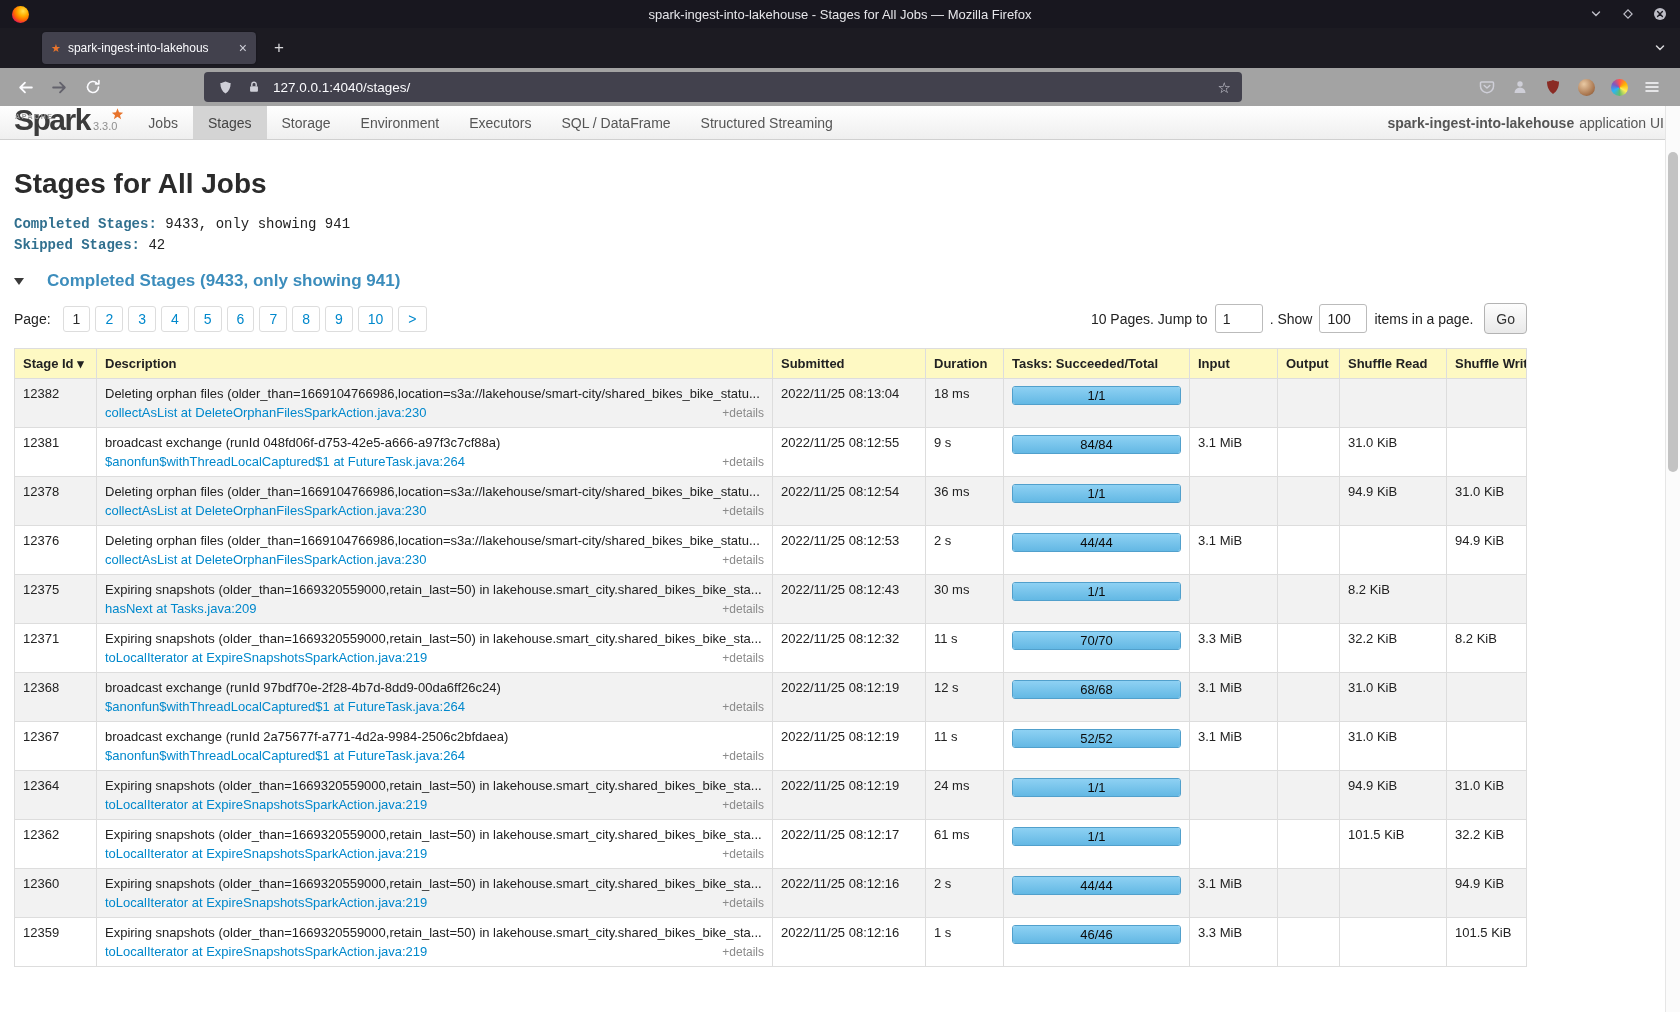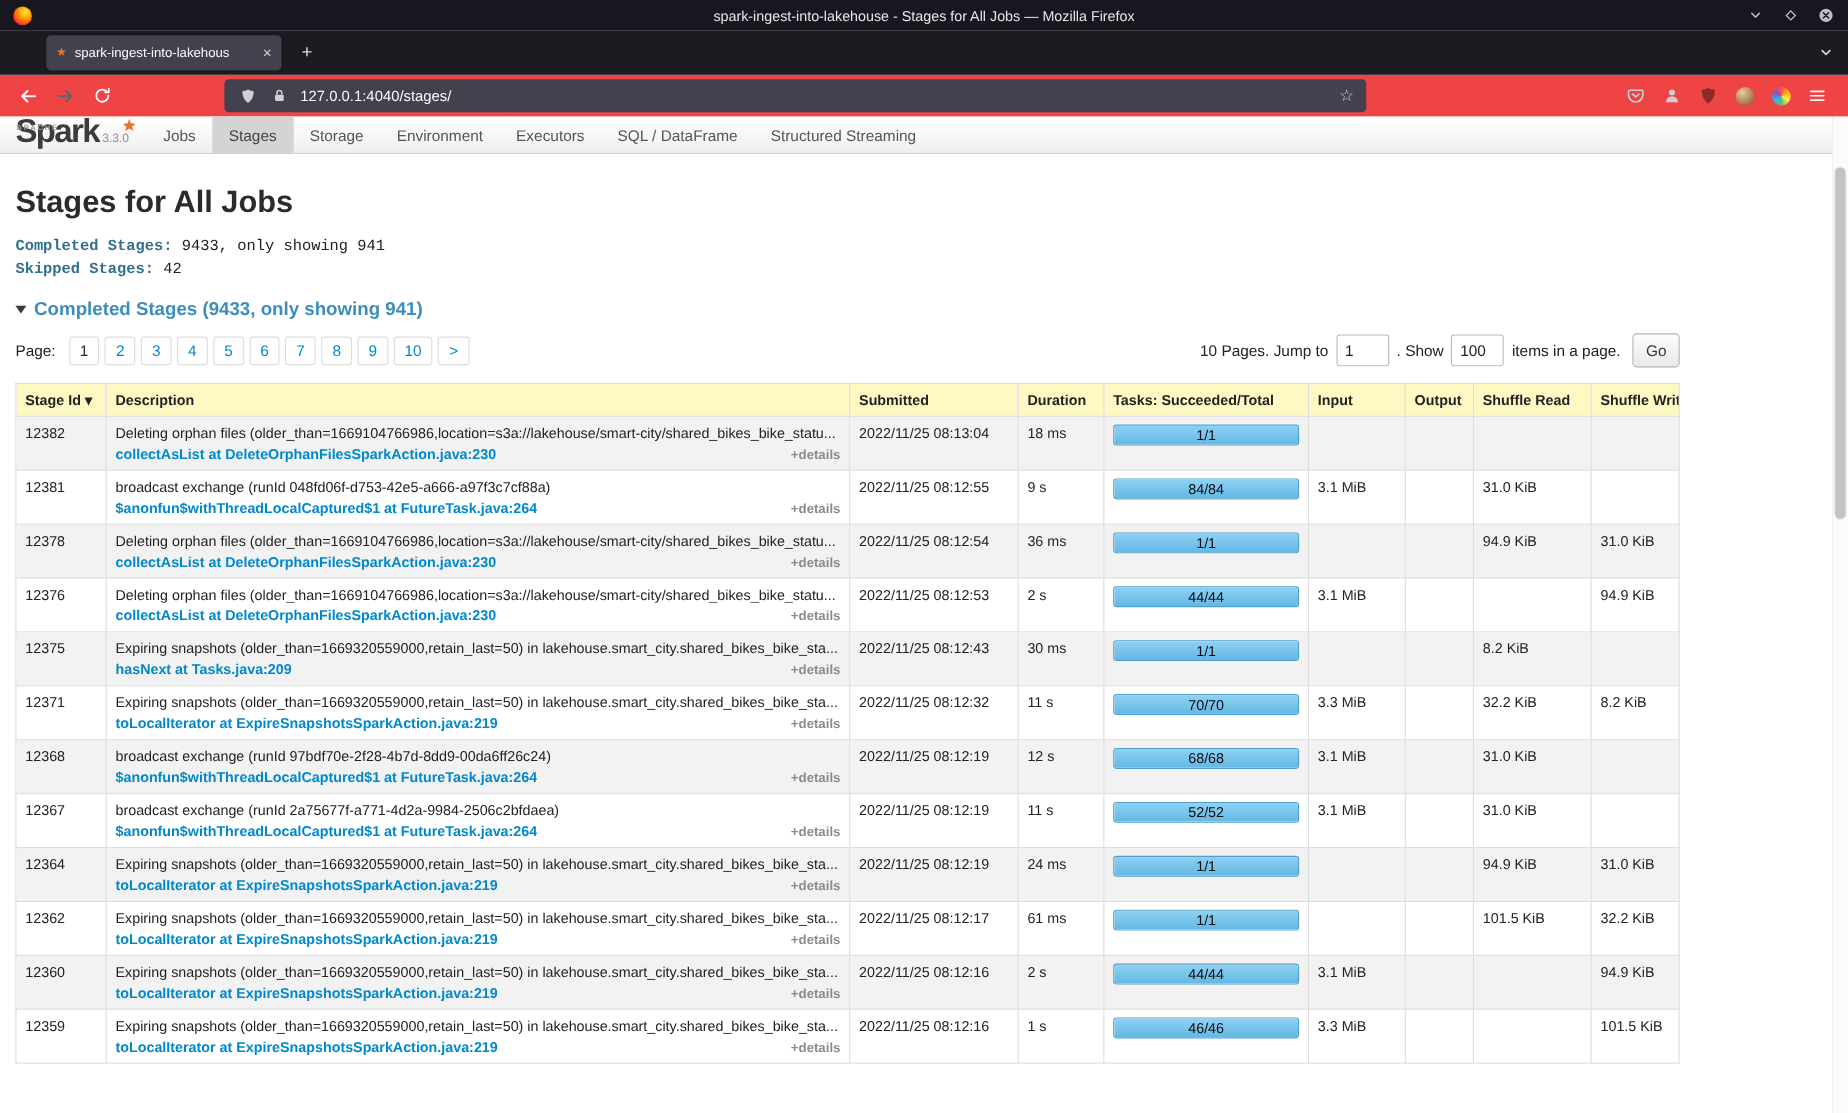--- a/index.html
+++ b/index.html
@@ -20,21 +20,21 @@
   .tabbar { height:40px; background:#1c1b22; display:flex; align-items:center; padding-left:42px; position:relative; }
   .tab { width:214px; height:32px; background:#42414d; border-radius:4px; display:flex; align-items:center; gap:7px;
     padding:0 9px; color:#fbfbfe; font-size:12px; cursor:pointer; box-shadow:0 0 2px rgba(0,0,0,.45); }
   .favicon { color:#e8742c; font-size:11px; line-height:1; }
   .tab-title { flex:1; white-space:nowrap; overflow:hidden; }
   .tab-close { color:#cfcfd8; font-size:14px; line-height:1; cursor:pointer; }
   .newtab-btn { margin-left:8px; width:30px; height:30px; display:flex; align-items:center; justify-content:center;
     color:#d7d7db; font-size:17px; border-radius:4px; cursor:pointer; }
   .alltabs { position:absolute; right:14px; top:0; bottom:0; display:flex; align-items:center; cursor:pointer; }
 
-  .toolbar { height:38px; background:#ef4444; display:flex; align-items:center; padding:0 10px; }
+  .toolbar { height:38px; background:#a3a3a3; display:flex; align-items:center; padding:0 10px; }
   .tool-btn { width:30px; height:30px; display:flex; align-items:center; justify-content:center; border-radius:4px;
     color:#fbfbfe; cursor:pointer; margin-right:4px; }
   .tool-btn.disabled { color:#63626c; }
   .urlbar { margin-left:92px; width:1038px; height:30px; background:#42414d; border-radius:4px;
     display:flex; align-items:center; gap:9px; padding:0 11px; }
   .url-text { color:#fbfbfe; font-size:13.5px; white-space:nowrap; }
   .bookmark-star { margin-left:auto; color:#cfcfd8; font-size:15px; line-height:1; cursor:pointer; }
   .right-icons { margin-left:auto; display:flex; align-items:center; gap:13px; padding-right:8px; }
   .ri { width:20px; height:20px; display:flex; align-items:center; justify-content:center; cursor:pointer; }
   .avatar-icon { width:17px; height:17px; border-radius:50%;
@@ -55,21 +55,21 @@
   .spark-nav li.active { background:#d4d4d4; color:#444; }
   .app-id { margin-left:auto; display:flex; align-items:center; font-size:14px; color:#555; padding-right:16px; white-space:nowrap; }
   .app-id b { margin-right:5px; }
 
   
   .content { padding:22px 12px 0 14px; width:1539px; }
   .page-title { font-size:28px; font-weight:bold; color:#2b2b2b; margin:6px 0 16px; }
   .summary { list-style:none; margin:0 0 12px; padding:0; font-size:14px; color:#222; }
   .summary li { margin:5px 0;font-family:Liberation Mono, monospace; }
   .summary-label { color:var(--summary_label,#31708f); font-weight:bold; cursor:pointer; }
-  .section-h { display:flex; align-items:center; gap:7px; font-size:17px; font-weight:bold;
+  .section-h { display:flex; align-items:center; gap:23px; font-size:17px; font-weight:bold;
     color:var(--section_title,#3c8dbc); margin:18px 0 12px; cursor:pointer; }
   .tri-down { width:0; height:0; border-left:5px solid transparent; border-right:5px solid transparent;
     border-top:7px solid #3a3a3a; }
 
   .pagination-bar { display:flex; align-items:center; font-size:14px; color:#222; margin:8px 0 14px; }
   .page-label { margin-right:12px; }
   .pages { display:flex; align-items:center; }
   .page-btn { padding:4px 9px; border:1px solid #ddd; border-radius:3px; margin-right:5px;
     color:var(--link,#0088cc); cursor:pointer; background:#fff; }
   .page-btn.active { color:#2b2b2b; }
@@ -78,21 +78,21 @@
     font-size:14px; color:#222; font-family:inherit; }
   .go-btn { height:31px; padding:0 11px; border:1px solid #b3b3b3; border-radius:4px;
     background:linear-gradient(#fdfdfd,#e9e9e9); font-size:14px; color:#333; cursor:pointer; font-family:inherit; margin-left:4px; }
 
   .stage-table { border-collapse:collapse; width:100%; table-layout:fixed; font-size:13px; color:#222; }
   .stage-table th, .stage-table td { border:1px solid #ddd; text-align:left; }
   .stage-table th { padding:7px 8px; font-weight:bold; cursor:pointer; background:#fef9c3; white-space:nowrap; overflow:hidden; }
   .stage-table td { padding:7px 8px; vertical-align:top; overflow:hidden; }
   .stage-table tbody tr:nth-child(odd) { background:#f2f2f2; }
   .desc1 { display:block; white-space:nowrap; overflow:hidden; margin-bottom:4px; }
-  .desc2 { display:flex; justify-content:space-between; align-items:baseline;font-weight:bold; }
+  .desc2 { display:flex; justify-content:space-between; align-items:baseline; }
   .desc-link { color:var(--link,#0088cc); cursor:pointer; text-decoration:none; white-space:nowrap; overflow:hidden; }
   .details-btn { color:#8a8a8a; font-size:12px; cursor:pointer; flex-shrink:0; margin-left:10px; }
   .progress { height:19px; border:1px solid var(--progress_border,#51a0cc); border-radius:3px; background:#dff0fa; overflow:hidden; }
   .pbar { width:100%; height:100%; background:linear-gradient(var(--progress_fill_light,#8ed1f3),var(--progress_fill,#63b8e4));
     display:flex; align-items:center; justify-content:center; font-size:13px; color:#0b0b0b; }
 
   .scrollbar { position:fixed; top:106px; right:0; bottom:0; width:15px; background:#fbfbfb; border-left:1px solid #e6e6e6; }
   .scroll-thumb { position:absolute; left:2px; right:2px; top:46px; height:320px; background:#c3c3c3; border-radius:6px; }
 </style>
 </head>
@@ -221,20 +221,24 @@
       <li>Storage</li>
 
       <li>Environment</li>
 
       <li>Executors</li>
 
       <li>SQL / DataFrame</li>
 
       <li>Structured Streaming</li>
     </ul>
+  <div class="app-id">
+    <b>spark-ingest-into-lakehouse</b>
+    <span>application UI</span>
+  </div>
 </div>
 
 <div class="content">
   <h1 class="page-title">Stages for All Jobs</h1>
 
   <ul class="summary">
 
       <li>
         <span class="summary-label">Completed Stages:</span>
         <span>9433, only showing 941</span>

